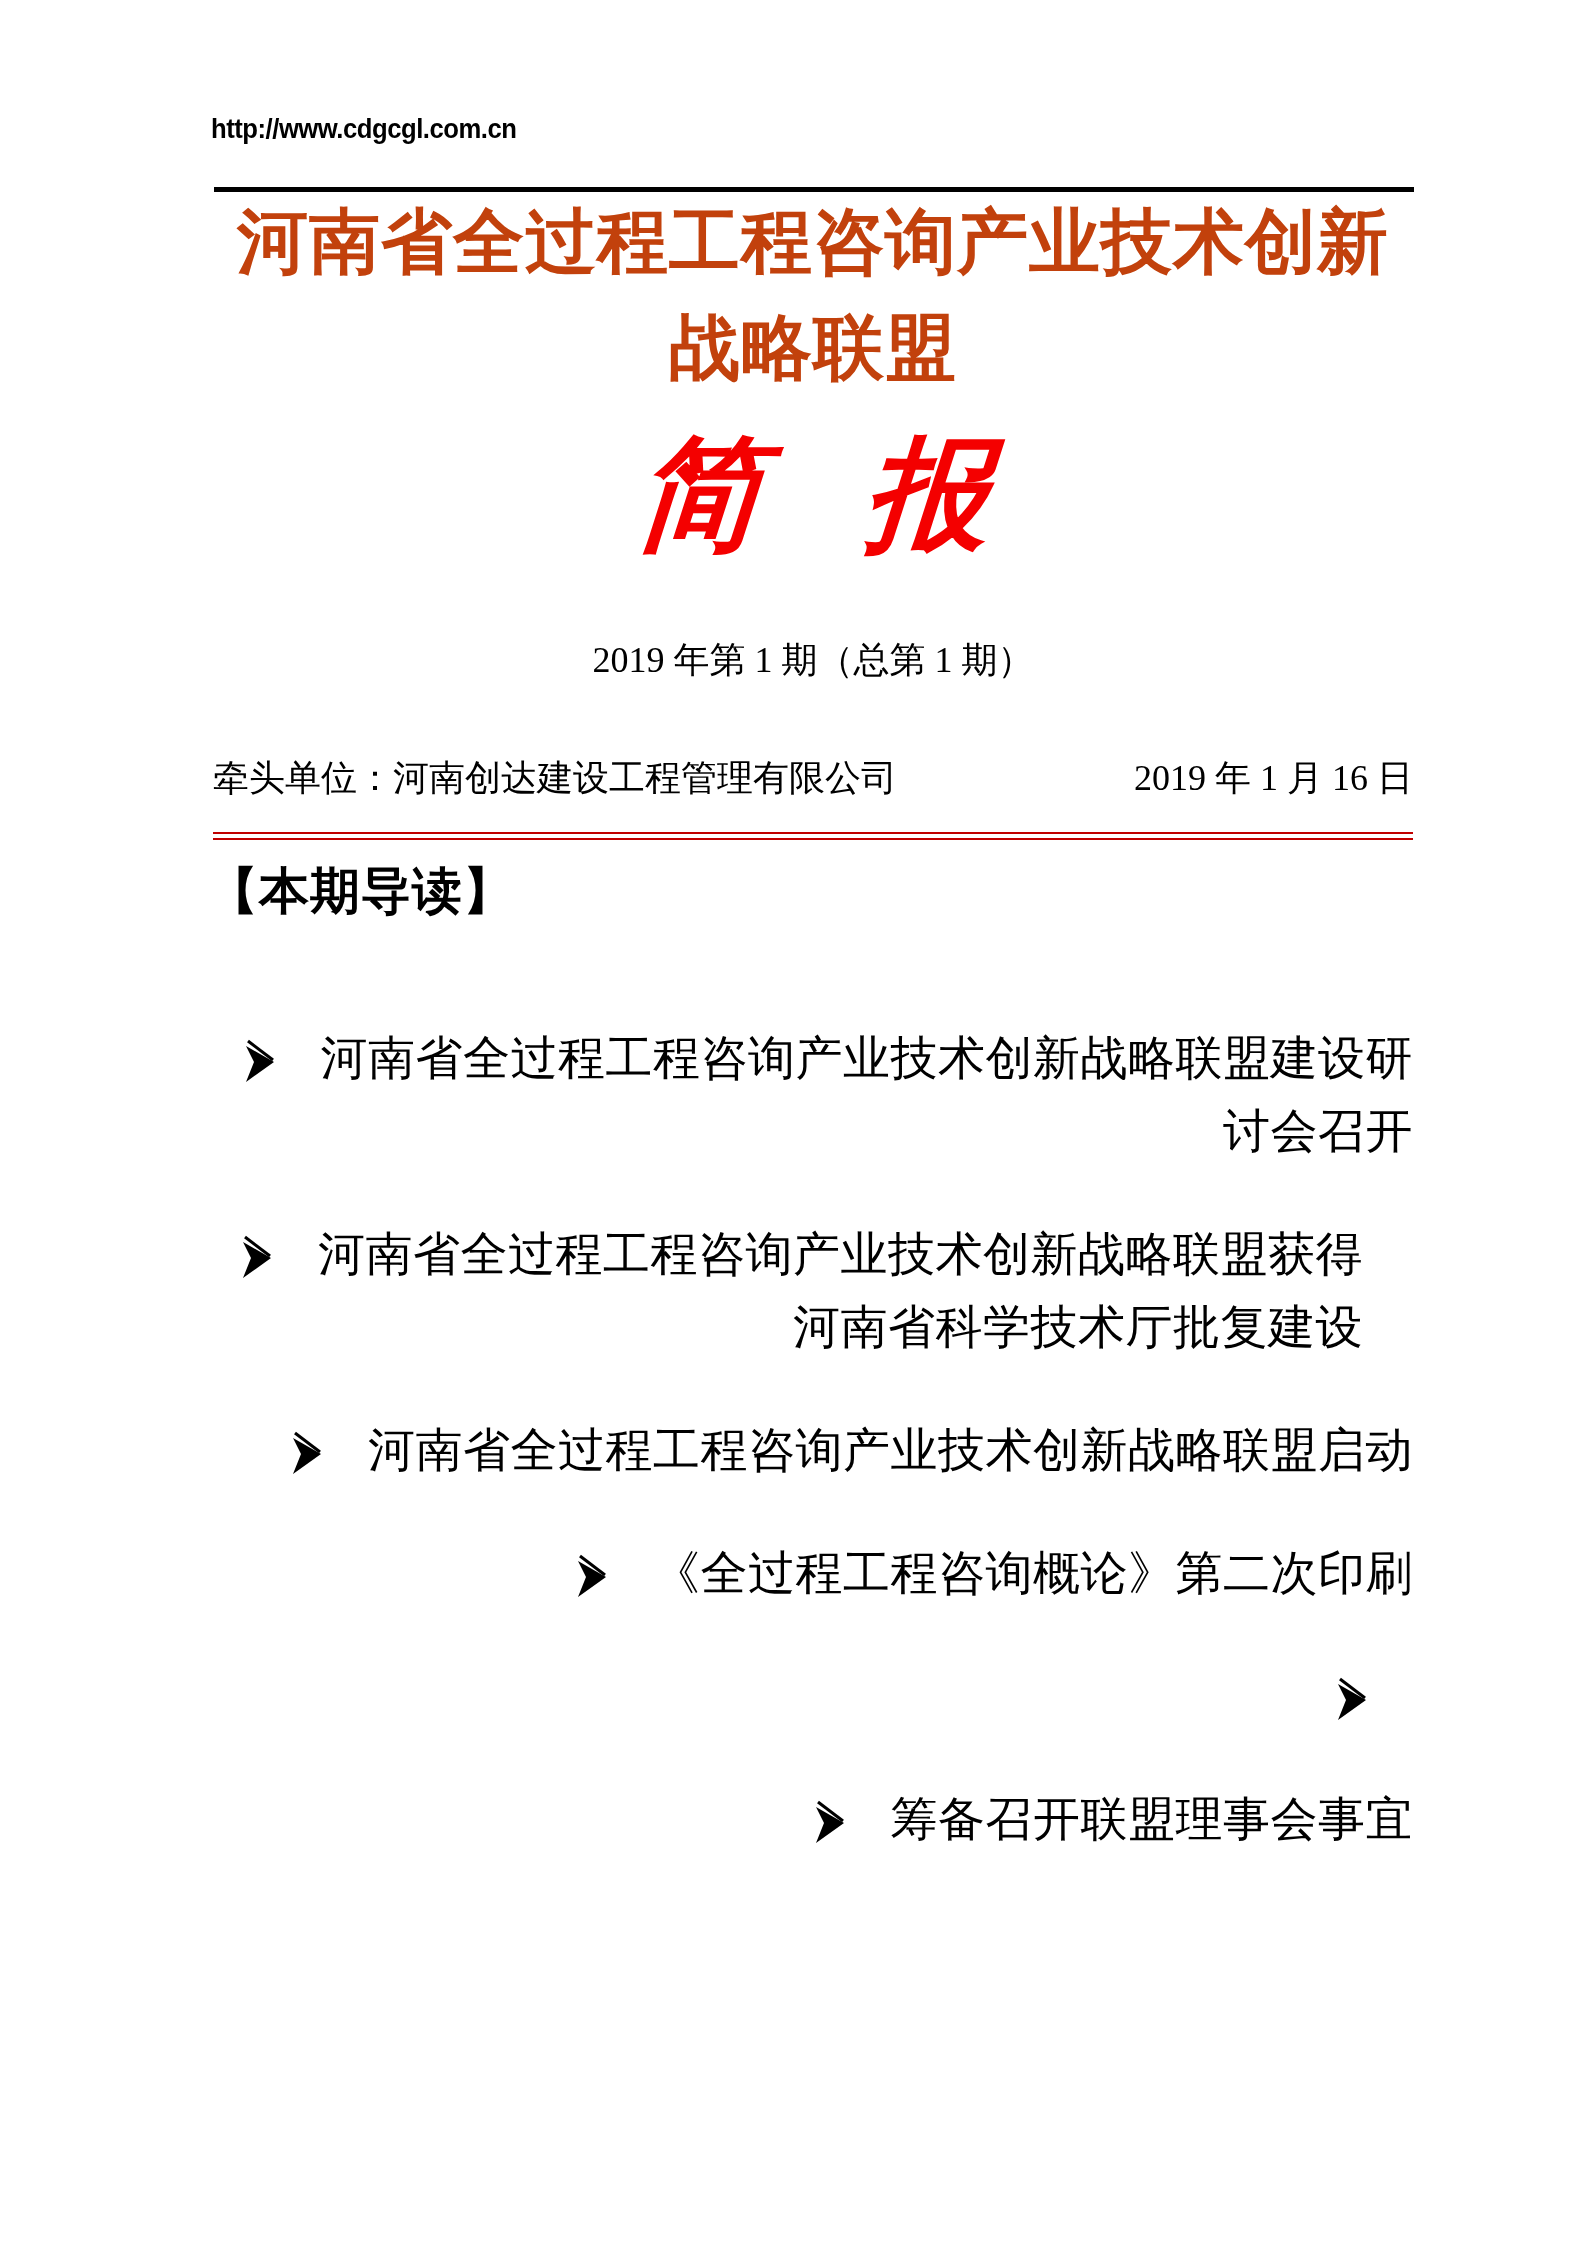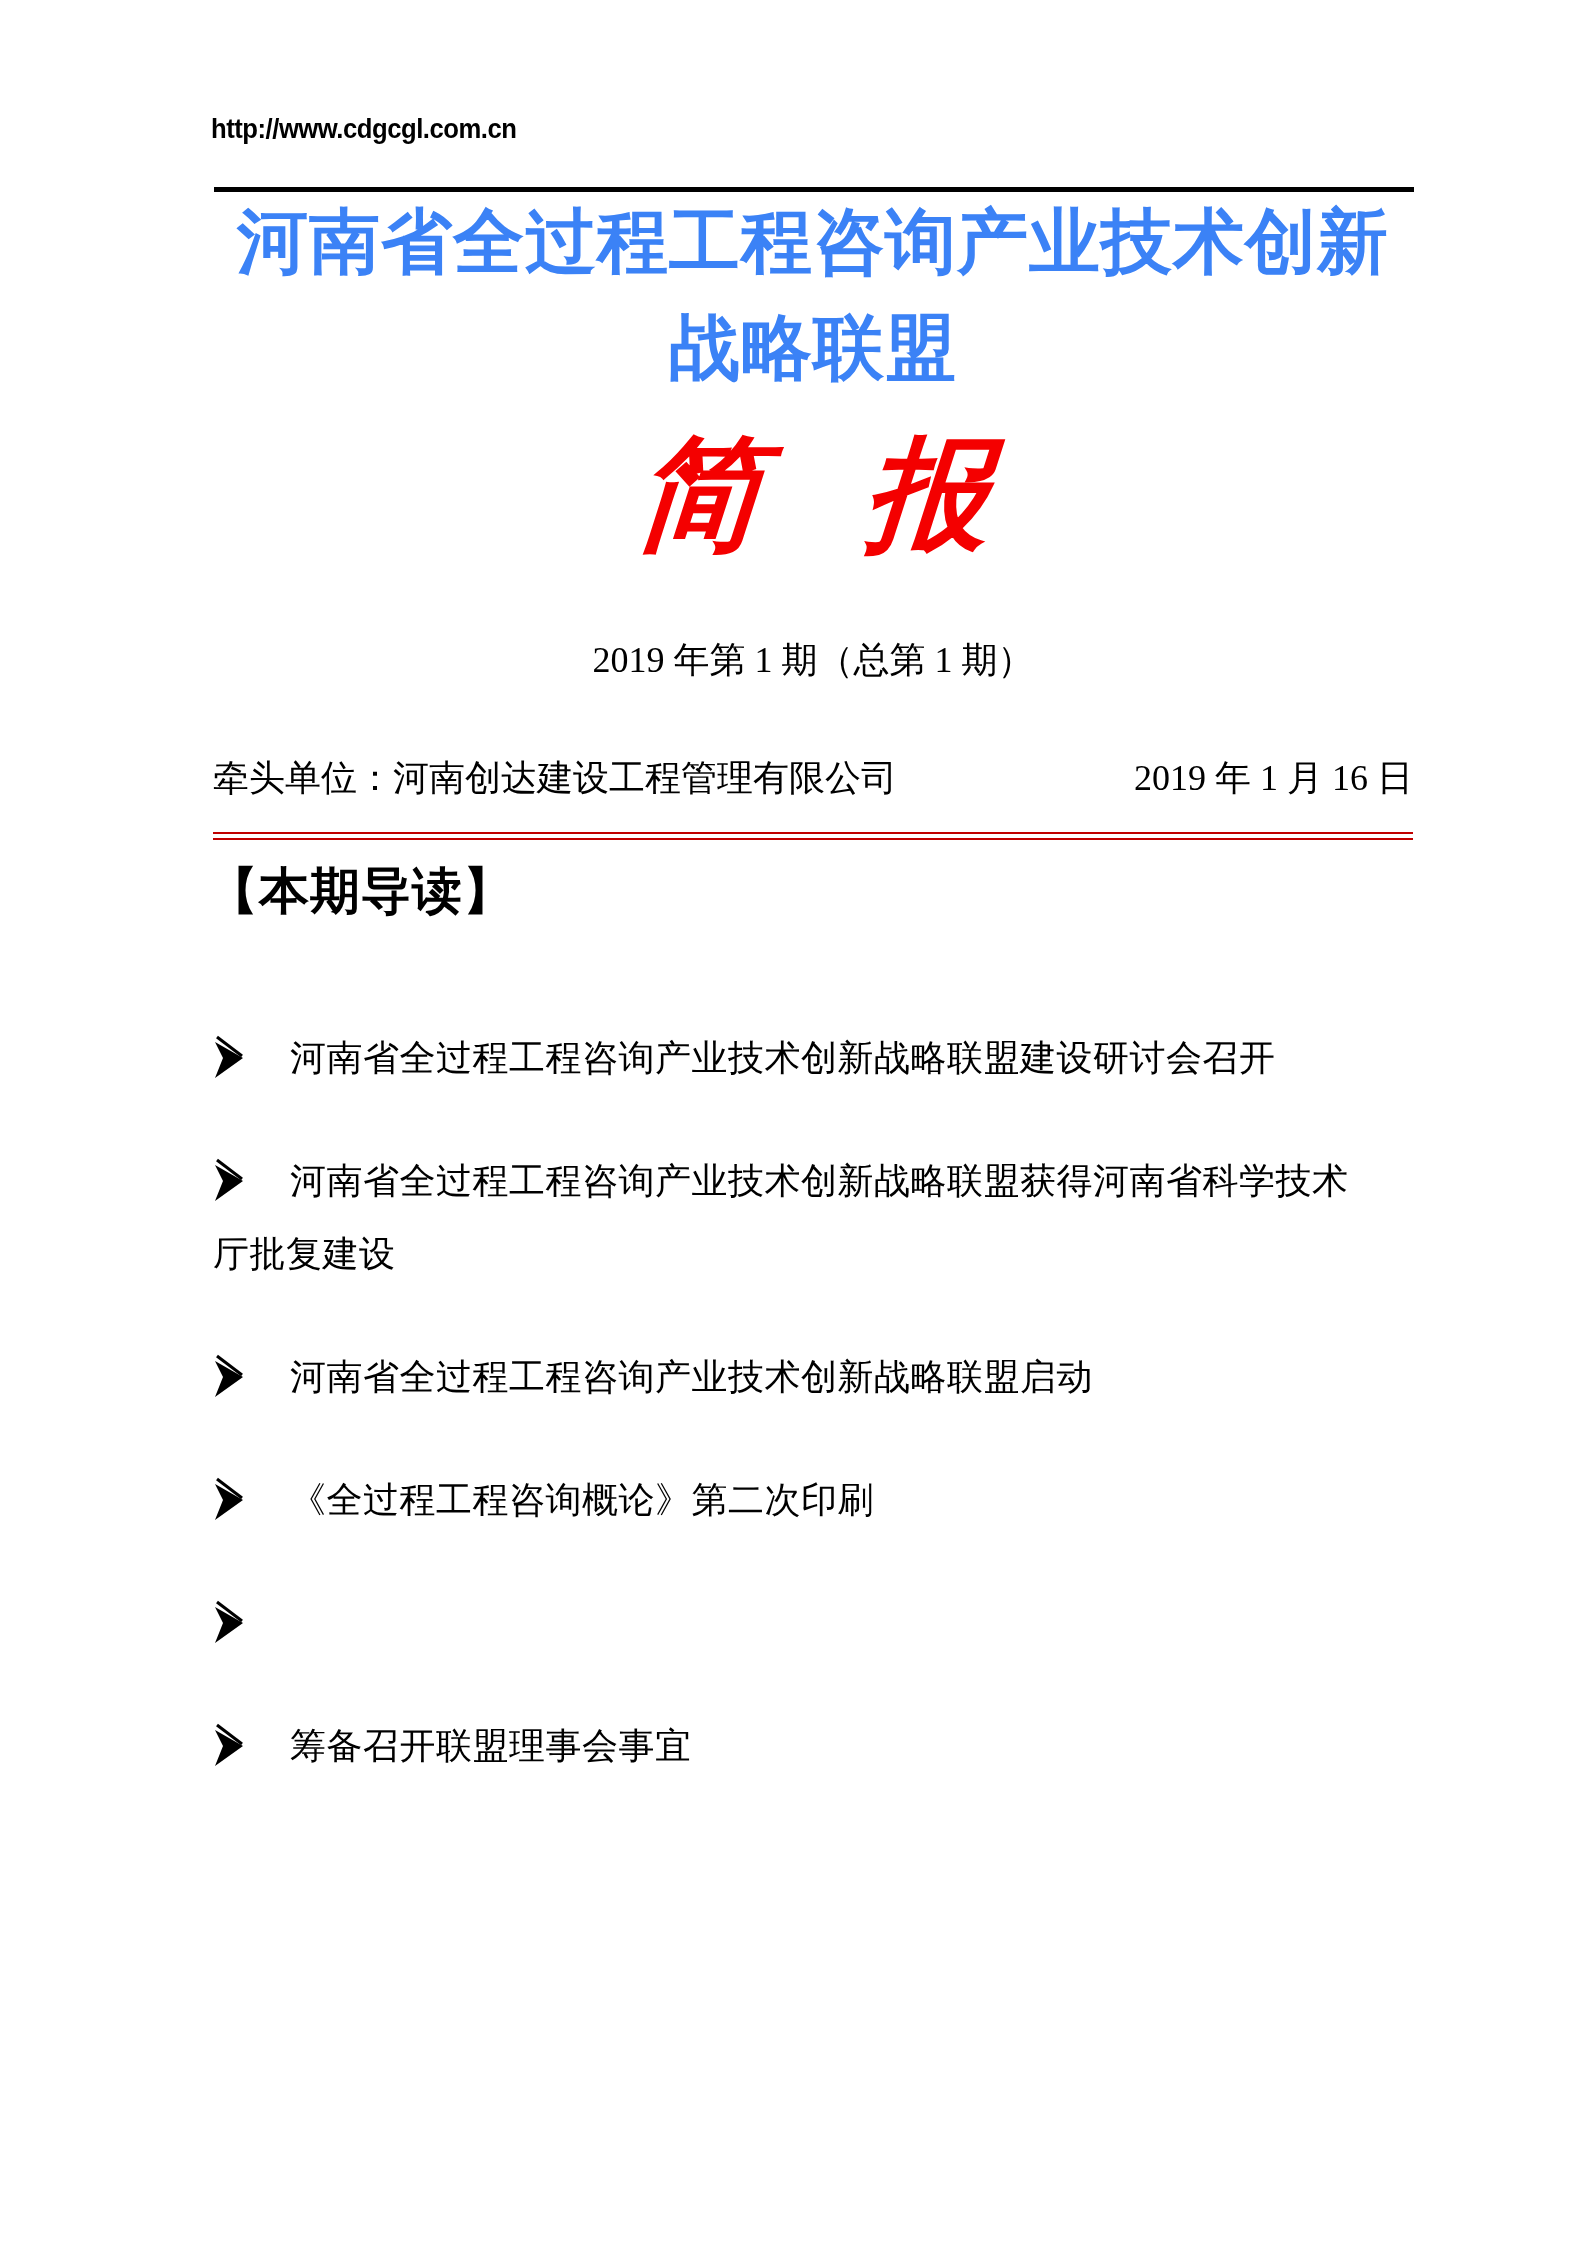--- a/index.html
+++ b/index.html
@@ -41,21 +41,21 @@
     height: 5px;
     background: #000000;
   }
 
   
   .doc-title {
     position: absolute;
     left: 205px;
     width: 1200px;
     text-align: center;
-    color: #3b82f6;
+    color: #c2410c;
     font-weight: bold;
     font-size: 71px;
     line-height: 80px;
     letter-spacing: 1px;
     white-space: nowrap;
   }
   .doc-title-line1 { top: 202px; }
   .doc-title-line2 { top: 308px; }
 
   .bulletin-title {
@@ -127,24 +127,25 @@
   }
 
   
   .toc-list {
     position: absolute;
     left: 205px;
     top: 1022px;
     width: 1200px;
   }
   .toc-item {
-    font-size: 36px;
+    font-size: 47px;
     line-height: 73px;
     margin-bottom: 50px;
     letter-spacing: 0.5px;
+    text-align: right;
   }
   .toc-item.w-narrow { max-width: 1150px; }
   .bullet {
     display: inline-block;
     width: 32px;
     height: 46px;
     margin-right: 45px;
     vertical-align: -10px;
   }
   .bullet svg { display: block; }

